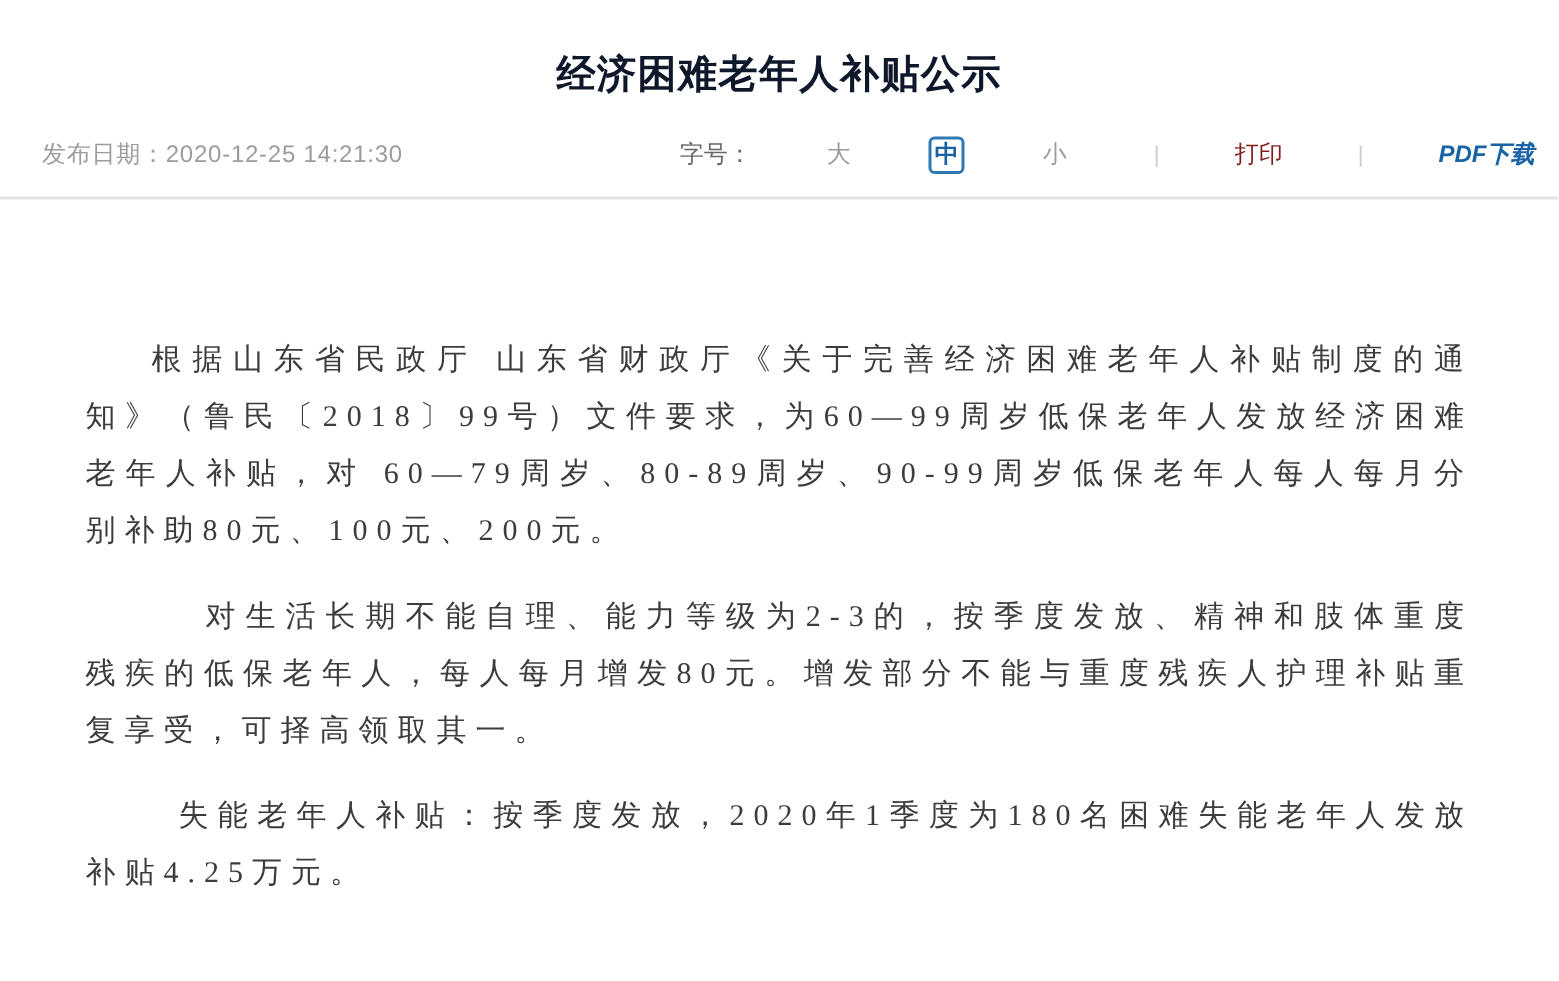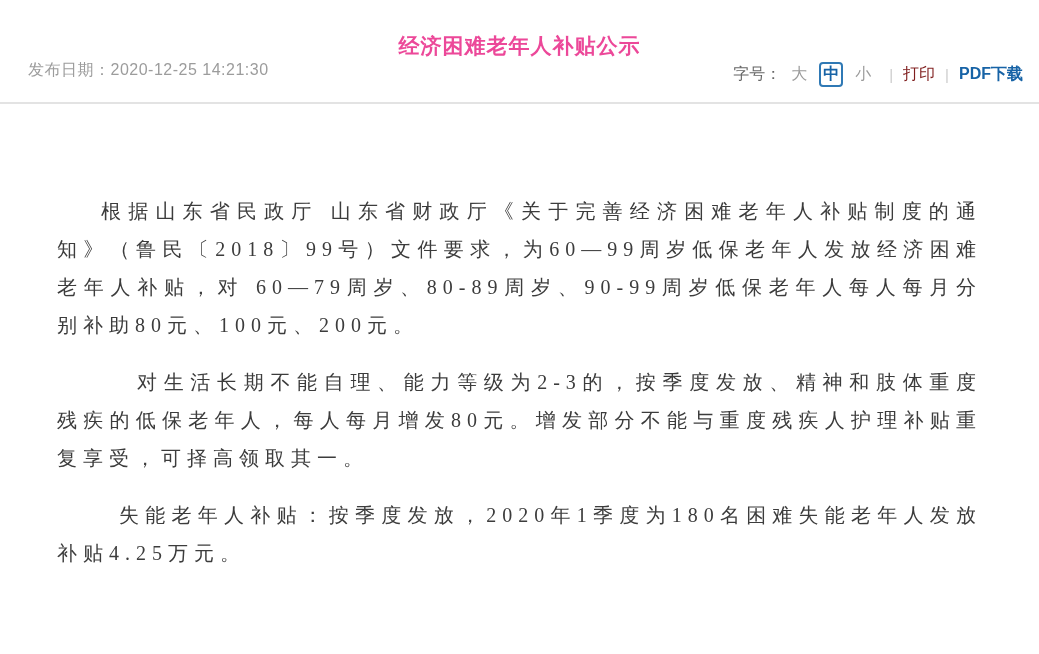--- a/index.html
+++ b/index.html
@@ -5,56 +5,58 @@
   * { margin: 0; padding: 0; box-sizing: border-box; }
   html, body { width: 1039px; height: 654px; background: #ffffff; overflow: hidden; }
   body { font-family: "Liberation Sans", "DejaVu Sans", sans-serif; }
 
   .page { width: 1039px; height: 654px; background: #fff; }
 
   
   h1.page-title {
     margin-top: 32px;
     text-align: center;
-    font-size: 21px;
+    font-size: 26px;
     font-weight: bold;
-    color: #ec4899;
+    color: #0f172a;
     letter-spacing: 1px;
     font-family: "Liberation Sans", "DejaVu Sans", sans-serif;
   }
 
   
   .meta-row {
+    margin-top: 22px;
     padding: 0 16px 0 28px;
     height: 28px;
     display: flex;
+    align-items: center;
     justify-content: space-between;
     font-size: 16px;
   }
   .meta-left { color: #9c9c9c; letter-spacing: 0.5px; }
-  .meta-right { display: flex; align-items: center; }
+  .meta-right { display: flex; align-items: center; gap: 40px; }
   .fs-label { color: #666666; margin-right: 2px; }
   .fs-opt {
     color: #9b9b9b;
     margin: 0 4px;
     cursor: pointer;
     text-decoration: none;
     padding: 1px 3px;
     border: 1px solid transparent;
   }
   .fs-opt.selected {
     color: #1763a6;
     font-weight: bold;
     border: 2px solid #2f79b5;
     border-radius: 4px;
     padding: 0px 2px;
   }
   .sep { color: #cccccc; margin: 0 10px; font-size: 15px; }
   .print-btn { color: #7f1d1d; cursor: pointer; text-decoration: none; }
-  .pdf-btn { color: #1763a6; cursor: pointer; text-decoration: none; font-weight: bold; }
+  .pdf-btn { color: #1763a6; cursor: pointer; text-decoration: none; font-weight: bold; font-style: italic; }
 
   
   .divider {
     margin-top: 14px;
     width: 100%;
     border-bottom: 2px solid #e3e3e3;
   }
 
   
   .article {

